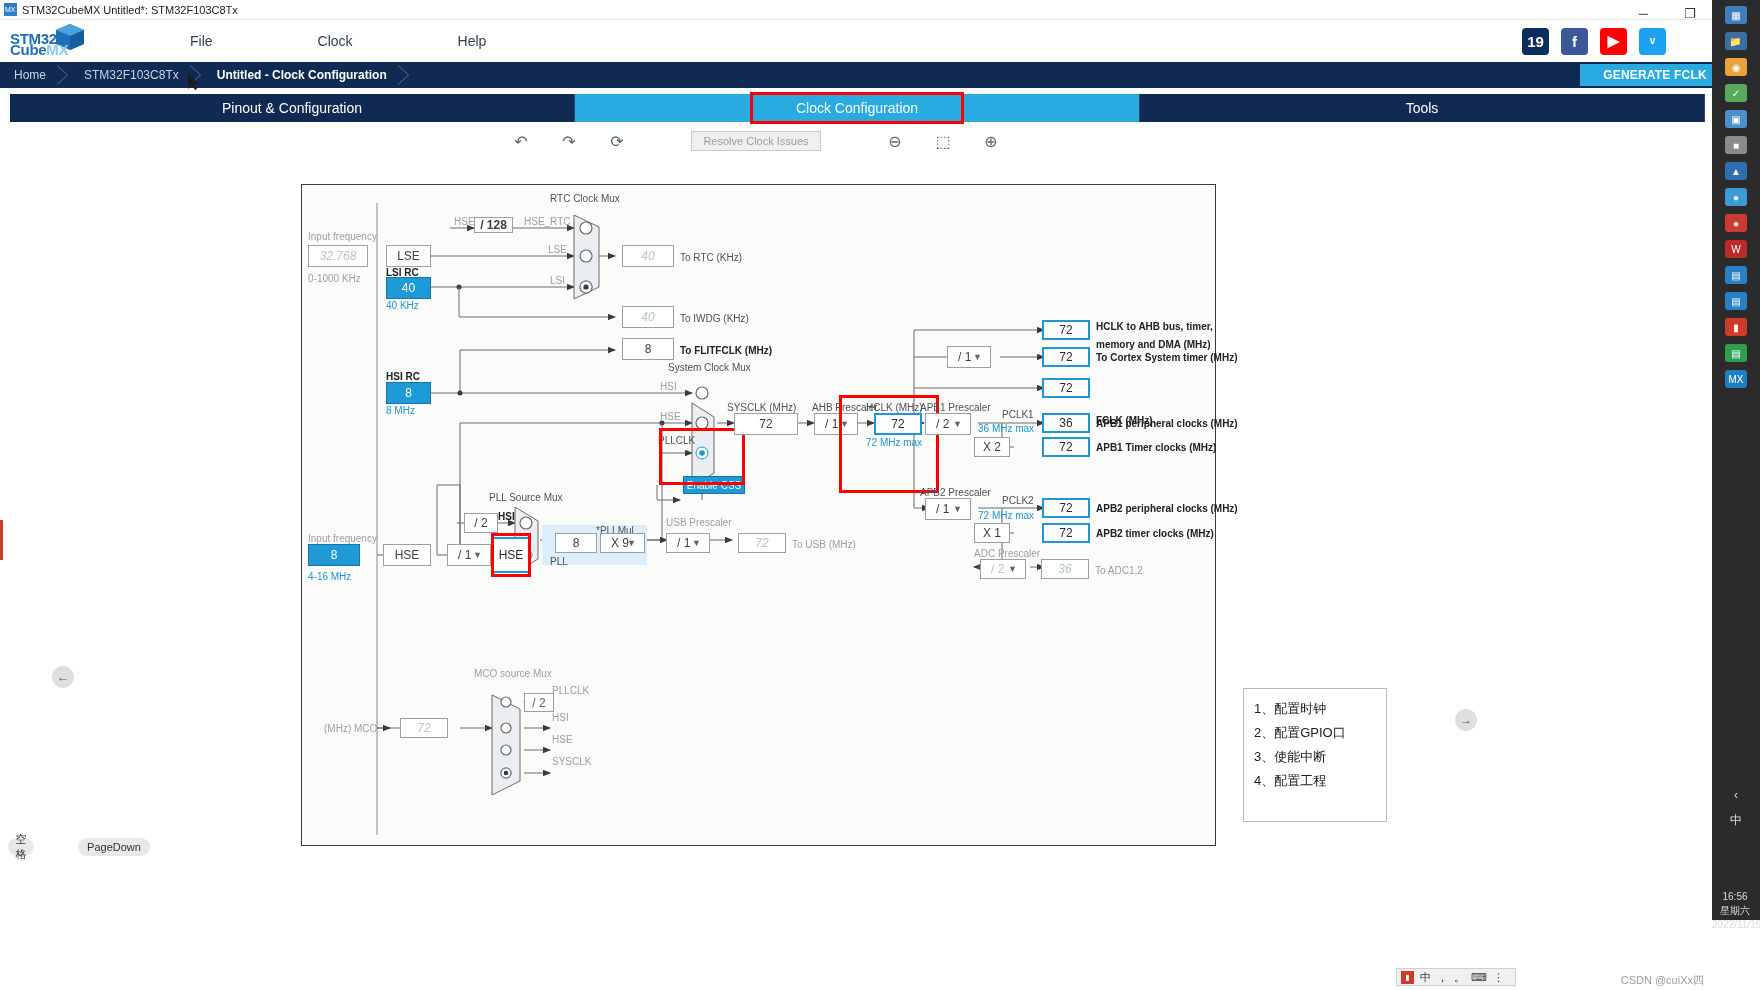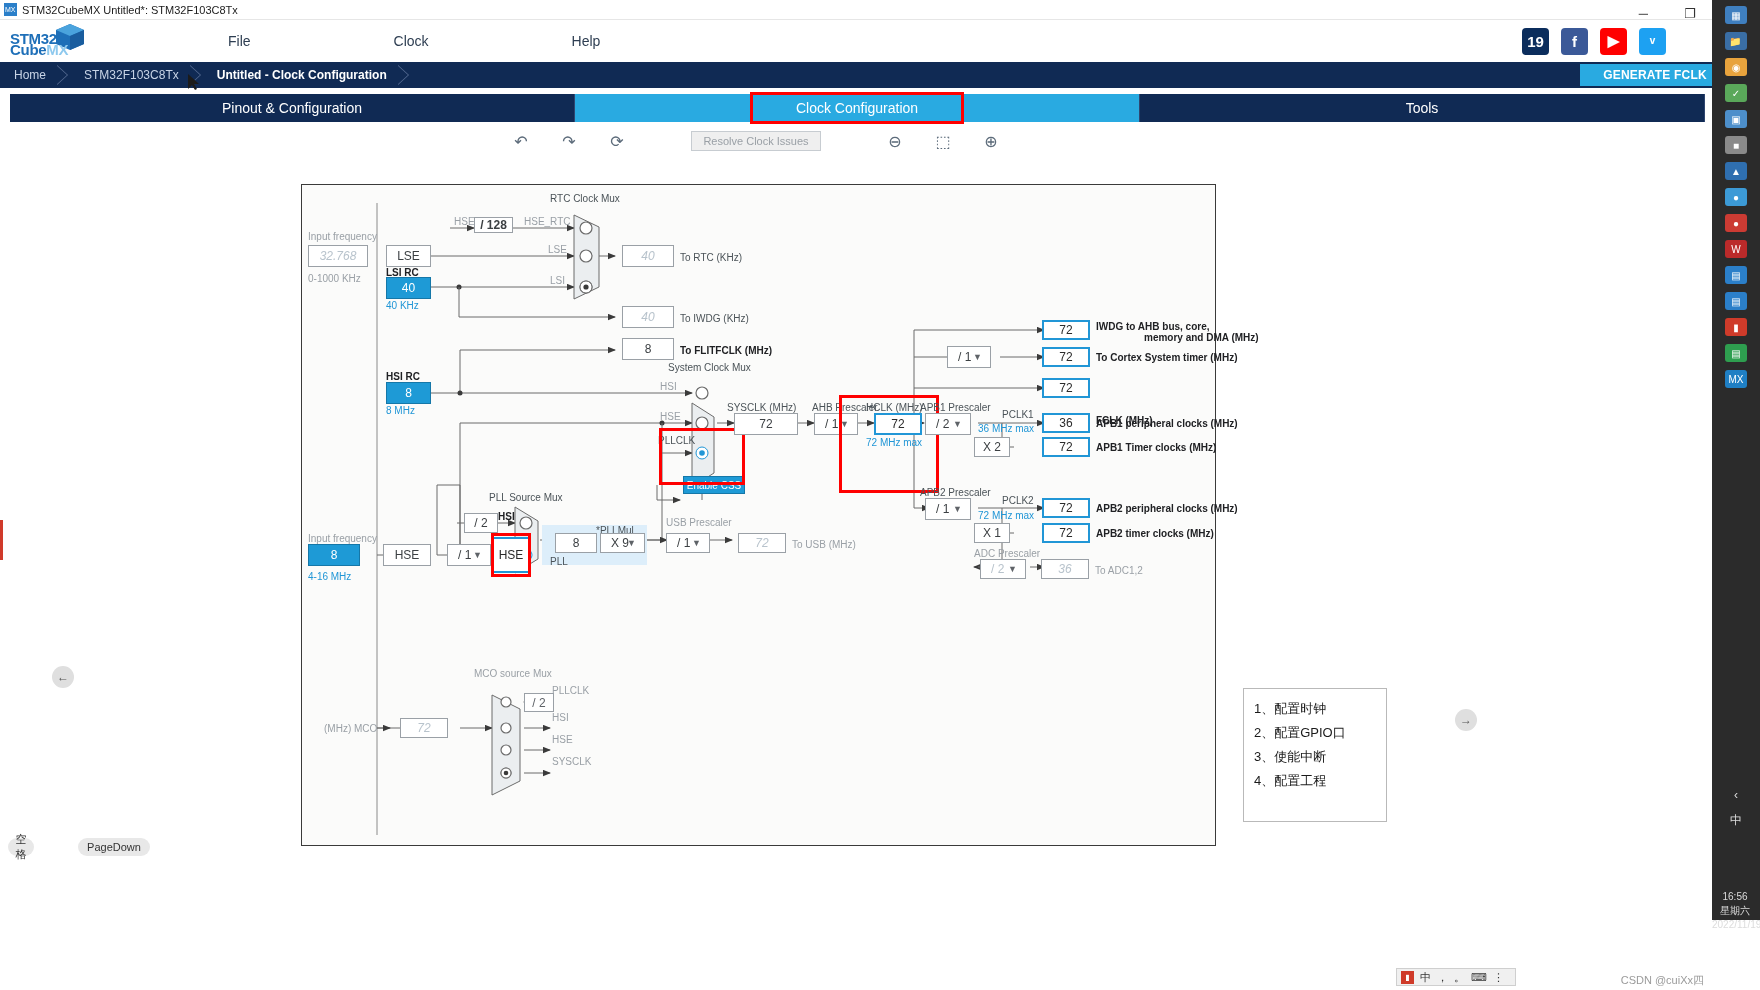--- a/index.html
+++ b/index.html
@@ -30,21 +30,21 @@
   
   .menubar{
     position:absolute; left:0; top:20px; width:1712px; height:42px;
     background:#ffffff; display:flex; align-items:center;
   }
   .logo{ position:absolute; left:8px; top:22px; width:120px; height:38px; }
   .logo .l1{font-size:15px;font-weight:bold;color:#1e6fb8;letter-spacing:-.3px;}
   .logo .l2{font-size:15px;font-weight:bold;color:#1e6fb8;letter-spacing:-.3px;margin-top:-3px;}
   .logo .l2 .lt{color:#8ec9ee;}
   .menu-items{position:absolute;left:190px;top:20px;height:42px;display:flex;align-items:center;}
-  .menu-items span{font-size:14px;color:#2e3e52;margin-right:105px;cursor:default;margin-left:38px;}
+  .menu-items span{font-size:14px;color:#2e3e52;margin-right:105px;cursor:default;}
   .social{position:absolute; right:16px; top:22px; height:38px; display:flex; align-items:center; gap:12px;}
   .social .s{width:27px;height:27px;border-radius:4px;display:flex;align-items:center;justify-content:center;color:#fff;font-size:15px;font-weight:bold;}
   .s-anniv{background:#0b2d5c;border-radius:50%;font-size:9px;}
   .s-fb{background:#3b5998;}
   .s-yt{background:#ff0000;border-radius:6px;font-size:11px;}
   .s-tw{background:#1da1f2;}
   .s-net{background:#ffffff;color:#0b2d5c;font-size:17px;}
   .s-st{background:#ffffff;color:#03234b;font-size:15px;font-weight:bold;font-style:italic;width:40px;}
   
   .breadcrumb{
@@ -450,22 +450,22 @@
 
   <div class="lbl grey" style="left:672px;top:363px;">ADC Prescaler</div>
   <div class="sel" style="left:678px;top:374px;width:46px;height:20px;color:#b8c3cc;">
     <span>/ 2</span>
     <span class="cv">▼</span>
   </div>
   <div class="vbox dim" style="left:739px;top:374px;width:48px;height:20px;">36</div>
   <div class="lbl grey" style="left:793px;top:380px;">To ADC1,2</div>
 
   <div class="vbox blue" style="left:740px;top:135px;width:48px;height:20px;">72</div>
-  <div class="lbl b" style="left:794px;top:136px;">IWDG to AHB bus, core,</div>
-  <div class="lbl b" style="left:794px;top:147px;margin-left:48px;">memory and DMA (MHz)</div>
+  <div class="lbl b" style="left:794px;top:136px;">HCLK to AHB bus, timer,</div>
+  <div class="lbl b" style="left:794px;top:154px;">memory and DMA (MHz)</div>
 
   <div class="vbox blue" style="left:740px;top:162px;width:48px;height:20px;">72</div>
   <div class="lbl b" style="left:794px;top:167px;">To Cortex  System timer (MHz)</div>
 
   <div class="vbox blue" style="left:740px;top:193px;width:48px;height:20px;">72</div>
   <div class="lbl b" style="left:794px;top:198px;margin-top:32px;">FCLK (MHz)</div>
 
   <div class="vbox blue" style="left:740px;top:228px;width:48px;height:20px;">36</div>
   <div class="lbl b" style="left:794px;top:233px;">APB1 peripheral clocks (MHz)</div>
 

